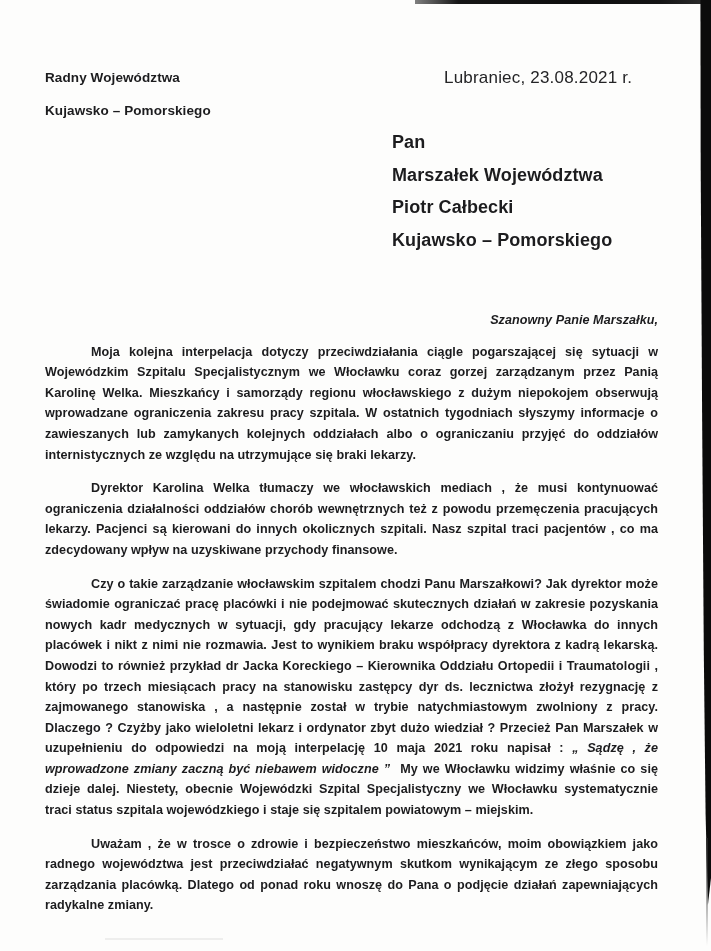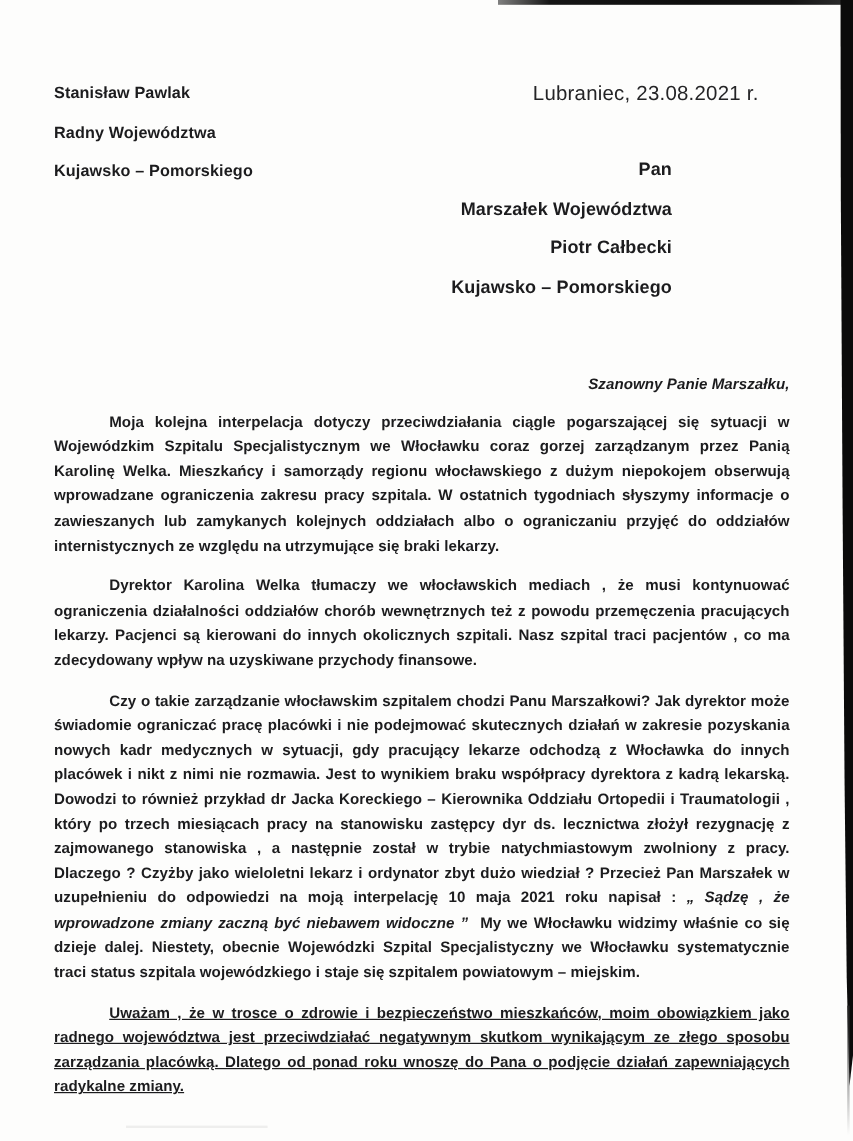--- a/index.html
+++ b/index.html
@@ -42,51 +42,50 @@
     position: absolute; left: 45px; top: 62px;
     font-size: 13.5px; font-weight: 700; line-height: 32.5px;
     letter-spacing: 0.1px; white-space: nowrap;
   }
   .dateline {
     position: absolute; left: 444px; top: 68px;
     font-size: 17px; font-weight: 400; color: #242426;
     letter-spacing: 0.2px; white-space: nowrap;
   }
   .recipient {
-    position: absolute; left: 376px; top: 126px;
-    font-size: 15px; font-weight: 700; line-height: 32.5px;
-    letter-spacing: 0.1px; white-space: nowrap; text-align: right;
+    position: absolute; left: 392px; top: 126px;
+    font-size: 18px; font-weight: 700; line-height: 32.5px;
+    letter-spacing: 0.1px; white-space: nowrap;
   }
 
   
   .body {
     position: absolute; left: 45px; top: 310px; width: 613px;
     font-size: 12.6px; font-weight: 700; line-height: 20.6px;
     text-align: justify; letter-spacing: 0.05px;
   }
   .salutation {
     font-style: italic; font-weight: 700;
     margin: 0 0 11px 48px; text-align: right;
   }
   .para { margin: 0 0 13px 0; text-indent: 46px; }
-  .para:last-child { margin-bottom: 0; text-decoration: underline; }
+  .para:last-child { margin-bottom: 0; }
   .quote { font-style: italic; }
 </style>
 </head>
 <body>
 
 <div class="page">
 
   <div class="artifact artifact-top-edge"></div>
   <div class="artifact artifact-right-bar"></div>
   <div class="artifact artifact-right-thin"></div>
   <div class="artifact artifact-bottom-smudge"></div>
 
   <div class="sender">
-    <div>Stanisław Pawlak</div>
     <div>Radny Województwa</div>
     <div>Kujawsko – Pomorskiego</div>
   </div>
 
   <div class="dateline">Lubraniec, 23.08.2021 r.</div>
 
   <div class="recipient">
     <div>Pan</div>
     <div>Marszałek Województwa</div>
     <div>Piotr Całbecki</div>

